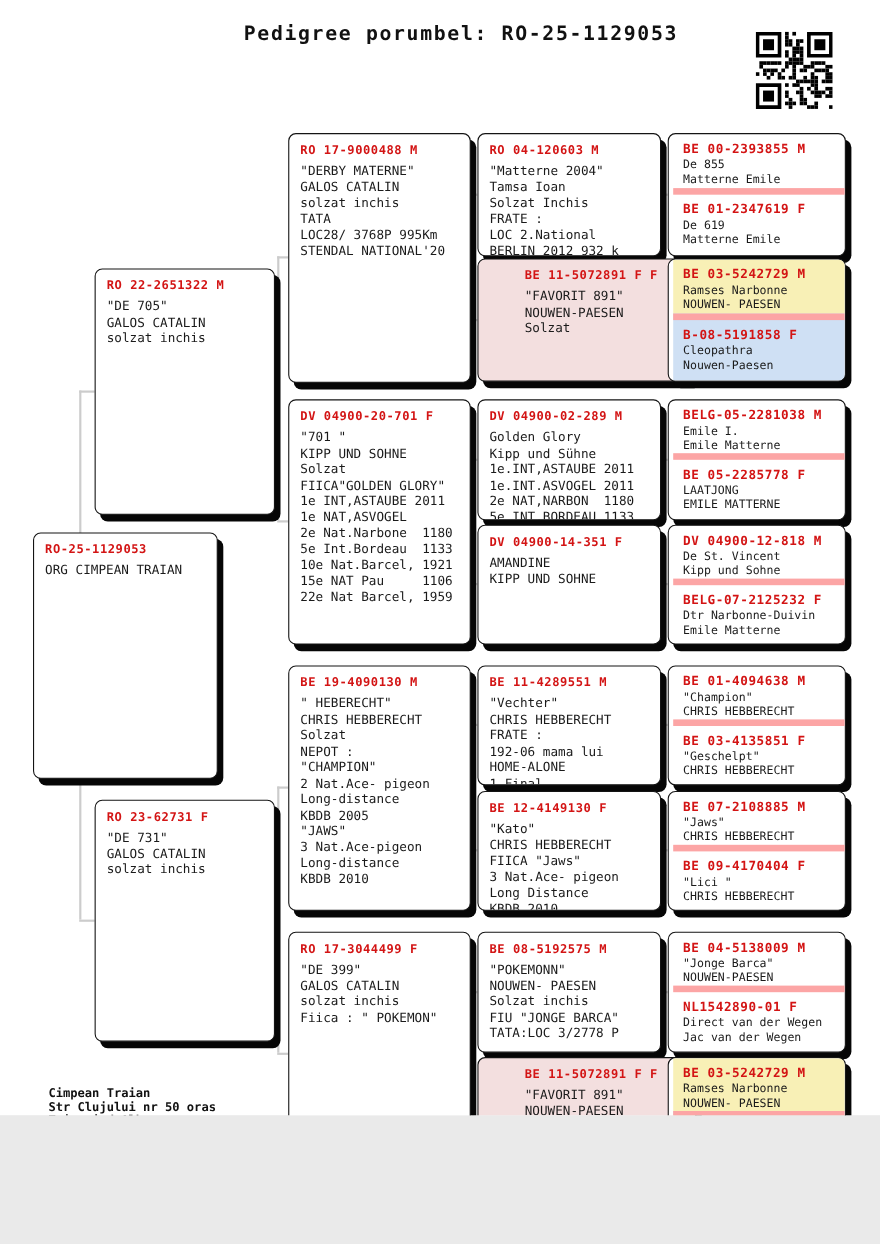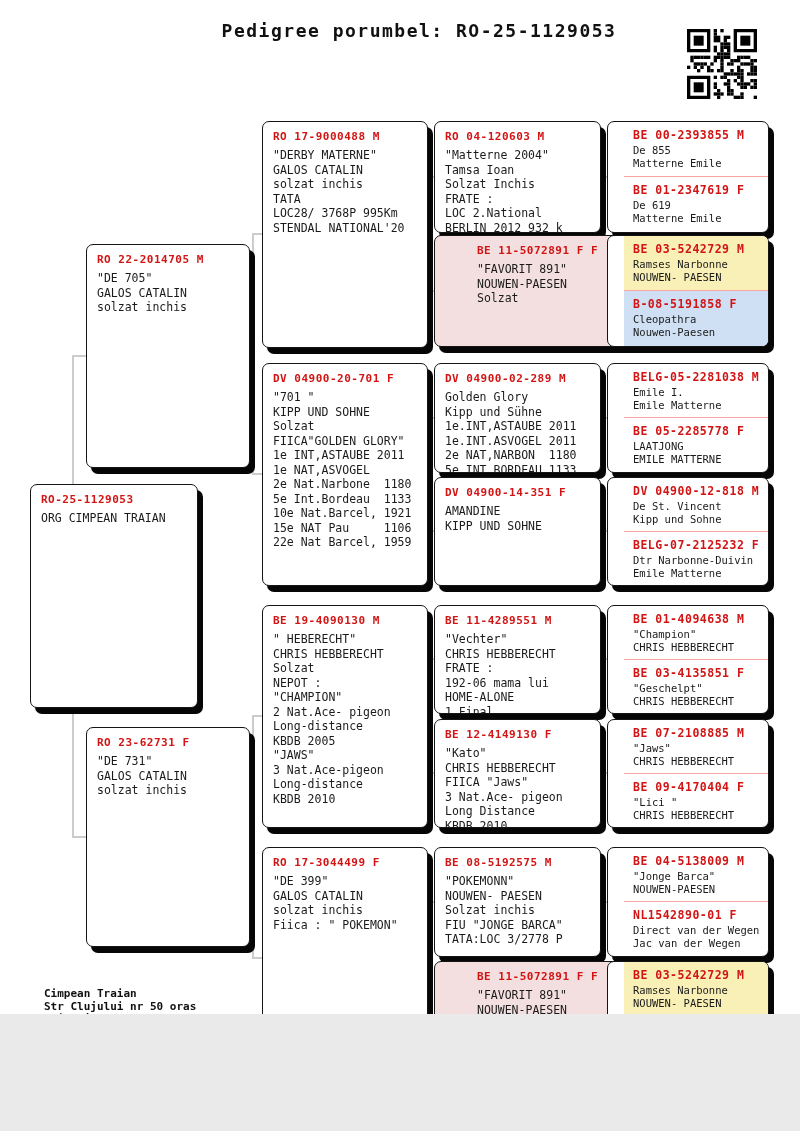--- a/index.html
+++ b/index.html
@@ -10,23 +10,23 @@
          font-size:18px;font-weight:bold;letter-spacing:1.5px;color:#111;white-space:nowrap;}
   
   #qr{position:absolute;left:687px;top:28px;width:70px;height:72px;}
   
   .box{position:absolute;background:#fff;border:1.6px solid #141414;border-radius:7px;
        box-shadow:5px 6px 0 #060606;overflow:hidden;z-index:2;}
   .ring{color:var(--ring-red,#d31414);font-weight:bold;font-size:11px;letter-spacing:.5px;
         padding:8px 10px 2px;white-space:pre;}
   .bodytxt{font-size:11.5px;line-height:14.5px;padding:3px 10px;white-space:pre;color:#1a1a1a;}
   
-  .g5half{position:absolute;left:16px;right:0;height:50%;overflow:hidden;}
+  .g5half{position:absolute;left:4px;right:0;height:50%;overflow:hidden;}
   .g5half.top{top:0;}
-  .g5half.bottom{bottom:0;border-top:1px solid #fca5a5;}
+  .g5half.bottom{bottom:0;border-top:6px solid #fca5a5;}
   .g5half .ring{font-size:11.5px;padding:6px 9px 1px;}
   .g5half .bodytxt{font-size:10.5px;line-height:13px;padding:1px 9px;}
   .tint-pink{background:var(--pink,#f3dfdf);padding-left:32px;}
   .tint-yellow{background:var(--yellow,#f8f0b6);}
   .tint-blue{background:var(--blue,#cfe0f4);}
   
   .cx{position:absolute;background:var(--line,#cccccc);z-index:0;}
   
   #contact{position:absolute;left:44px;top:988px;font-size:11px;font-weight:bold;
            line-height:12.6px;white-space:pre;color:#111;}
@@ -219,21 +219,21 @@
   <div class="cx" style="left:599px;top:772px;width:8px;height:1.5px"></div>
   <div class="cx" style="left:599px;top:901px;width:8px;height:1.5px"></div>
   <div class="cx" style="left:599px;top:1015px;width:8px;height:1.5px"></div>
 
   <div class="box" style="left:30px;top:484px;width:166px;height:222px">
     <div class="ring">RO-25-1129053</div>
     <div class="bodytxt">ORG CIMPEAN TRAIAN</div>
   </div>
 
   <div class="box" style="left:86px;top:244px;width:162px;height:222px">
-    <div class="ring">RO 22-2014705 M</div>
+    <div class="ring">RO 22-2651322 M</div>
     <div class="bodytxt">"DE 705"
 GALOS CATALIN
 solzat inchis</div>
   </div>
   <div class="box" style="left:86px;top:727px;width:162px;height:218px">
     <div class="ring">RO 23-62731 F</div>
     <div class="bodytxt">"DE 731"
 GALOS CATALIN
 solzat inchis</div>
   </div>

